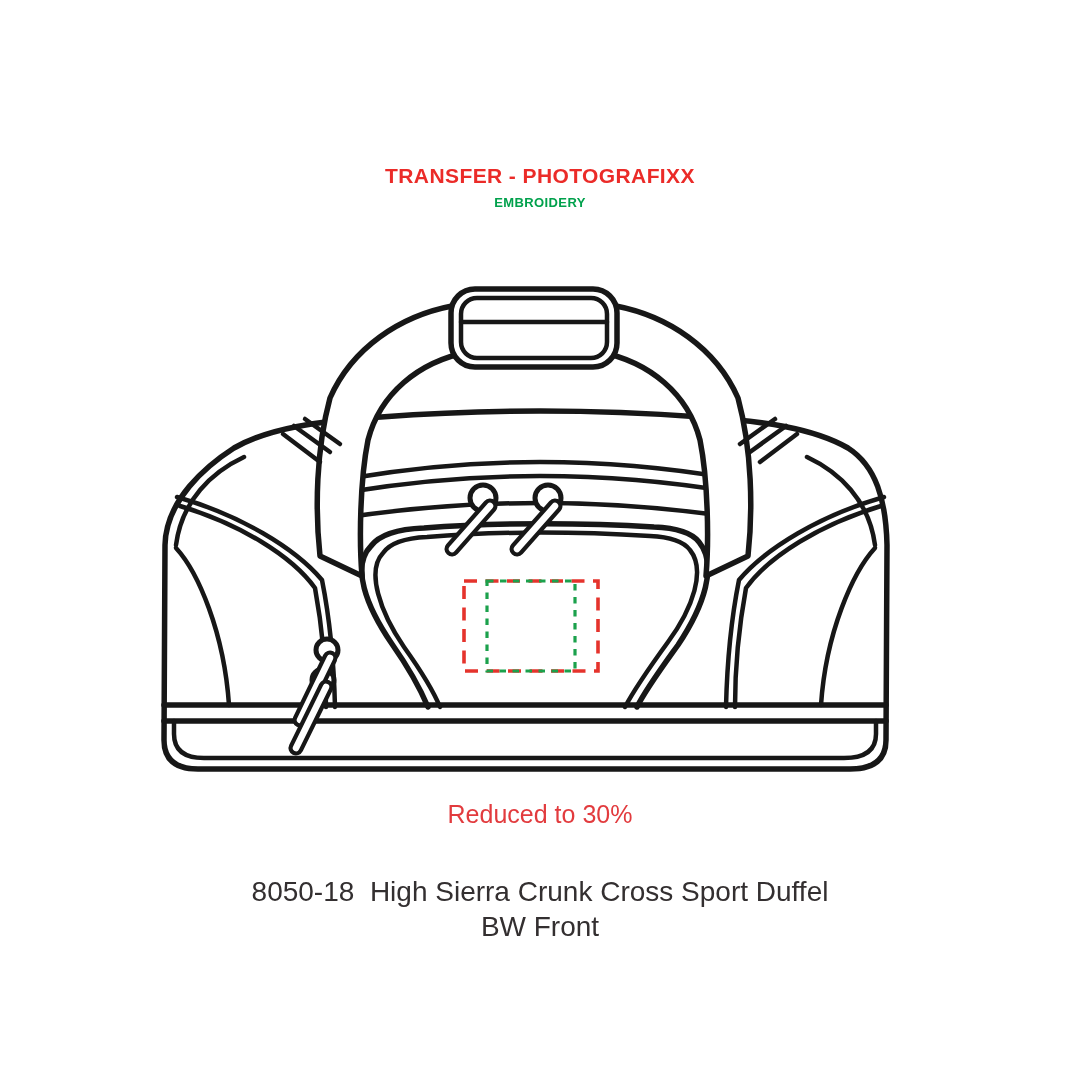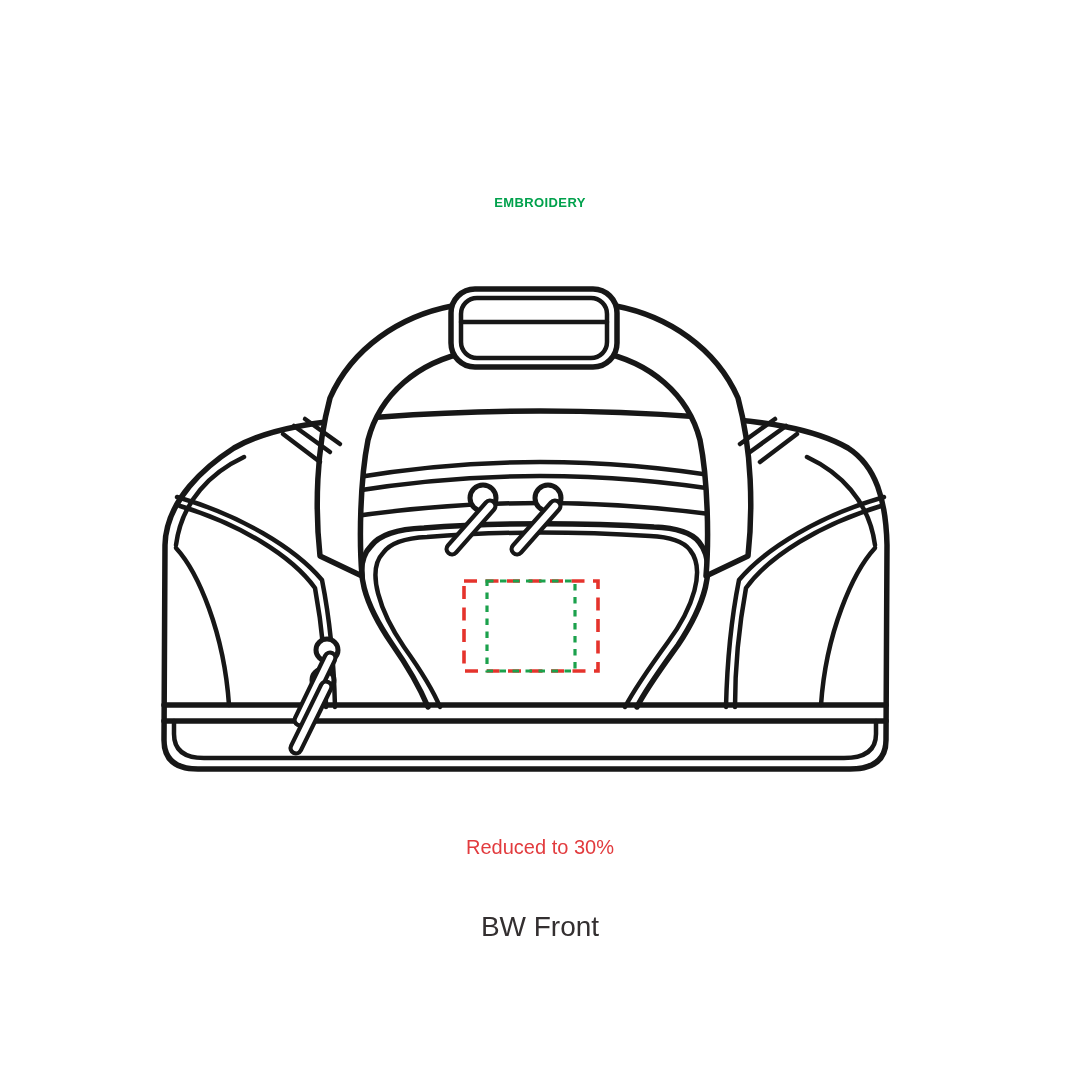--- a/index.html
+++ b/index.html
@@ -13,38 +13,39 @@
   .hdr{
     position:absolute;left:0;right:0;text-align:center;
     font-weight:bold;letter-spacing:.4px;
   }
   .hdr-1{top:164px;font-size:21px;}
   .hdr-2{top:195px;font-size:13px;}
   .ftr{
     position:absolute;left:0;right:0;text-align:center;
     white-space:pre;
   }
-  .ftr-note{top:836px;font-size:20px;}
+  .ftr-note{top:800px;font-size:25px;}
   .ftr-product{top:876px;font-size:28px;}
   .ftr-view{top:911px;font-size:28px;}
   .art{position:absolute;left:0;top:0;width:1080px;height:1080px;}
   .ln{fill:none;stroke-width:5.5;stroke-linecap:round;stroke-linejoin:round;}
   .ln-thin{fill:none;stroke-width:4.5;stroke-linecap:round;stroke-linejoin:round;}
   .shape{fill:#fff;stroke-width:5.5;stroke-linejoin:round;}
   .rod-outline{fill:none;stroke-width:15;stroke-linecap:round;}
   .rod-core{fill:none;stroke:#fff;stroke-width:6.5;stroke-linecap:round;}
   .head{fill:#fff;stroke-width:5;}
   .dash-outer{fill:none;stroke-width:3.6;stroke-dasharray:13 8.5;}
   .dash-inner{fill:none;stroke-width:3.2;stroke-dasharray:6.5 6.5;}
 </style>
 </head>
 <body>
 
 <div class="canvas">
 
+  <div class="hdr hdr-1" style="color: rgb(235, 43, 40);">TRANSFER - PHOTOGRAFIXX</div>
 
   <div class="hdr hdr-2" style="color: rgb(1, 161, 76);">EMBROIDERY</div>
 
   <svg class="art" viewBox="0 0 1080 1080">
     <g style="stroke: rgb(23, 23, 23);">
 
       <path class="shape" d="
         M 198,769 L 850,769 Q 886,769 886,740 L 887,545
         C 886,500 876,466 848,448
         C 813,428 763,421 701,417
@@ -126,15 +127,16 @@
       <path class="rod-outline" d="M 555,506 L 517,549"></path>
       <path class="rod-core" d="M 555,506 L 517,549"></path>
     </g>
 
     <rect class="dash-outer" x="464" y="581" width="134" height="90" style="stroke: rgb(229, 51, 44);"></rect>
     <rect class="dash-inner" x="487" y="581" width="88" height="90" style="stroke: rgb(27, 161, 76);"></rect>
   </svg>
 
   <div class="ftr ftr-note" style="color: rgb(226, 59, 62);">Reduced to 30%</div>
 
+  <div class="ftr ftr-product" style="color: rgb(51, 47, 48);">8050-18  High Sierra Crunk Cross Sport Duffel</div>
 
   <div class="ftr ftr-view" style="color: rgb(51, 47, 48);">BW Front</div>
 </div>
 
 </body></html>

